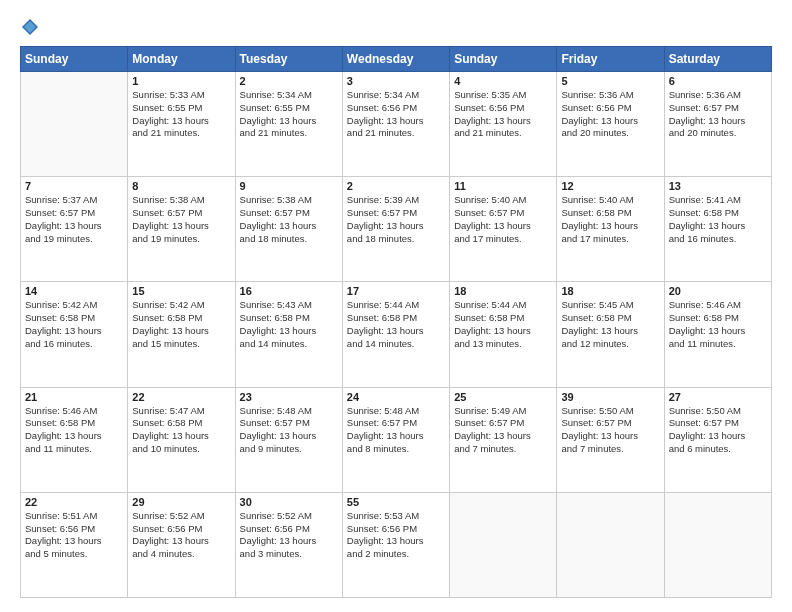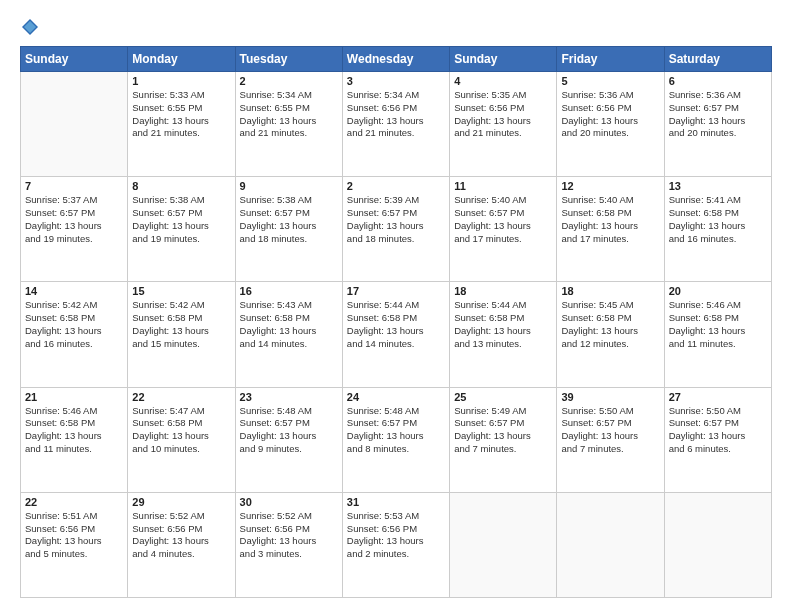--- a/index.html
+++ b/index.html
@@ -251,21 +251,21 @@
           </td>
           <td>
             <span class="day-num">29</span>
             <div class="day-info">Sunrise: 5:52 AM<br>Sunset: 6:56 PM<br>Daylight: 13 hours<br>and 4 minutes.</div>
           </td>
           <td>
             <span class="day-num">30</span>
             <div class="day-info">Sunrise: 5:52 AM<br>Sunset: 6:56 PM<br>Daylight: 13 hours<br>and 3 minutes.</div>
           </td>
           <td>
-            <span class="day-num">31</span>
+            <span class="day-num">55</span>
             <div class="day-info">Sunrise: 5:53 AM<br>Sunset: 6:56 PM<br>Daylight: 13 hours<br>and 2 minutes.</div>
           </td>
           <td class="empty"></td>
           <td class="empty"></td>
           <td class="empty"></td>
         </tr>
       </tbody>
   </table>
 </div>
 

